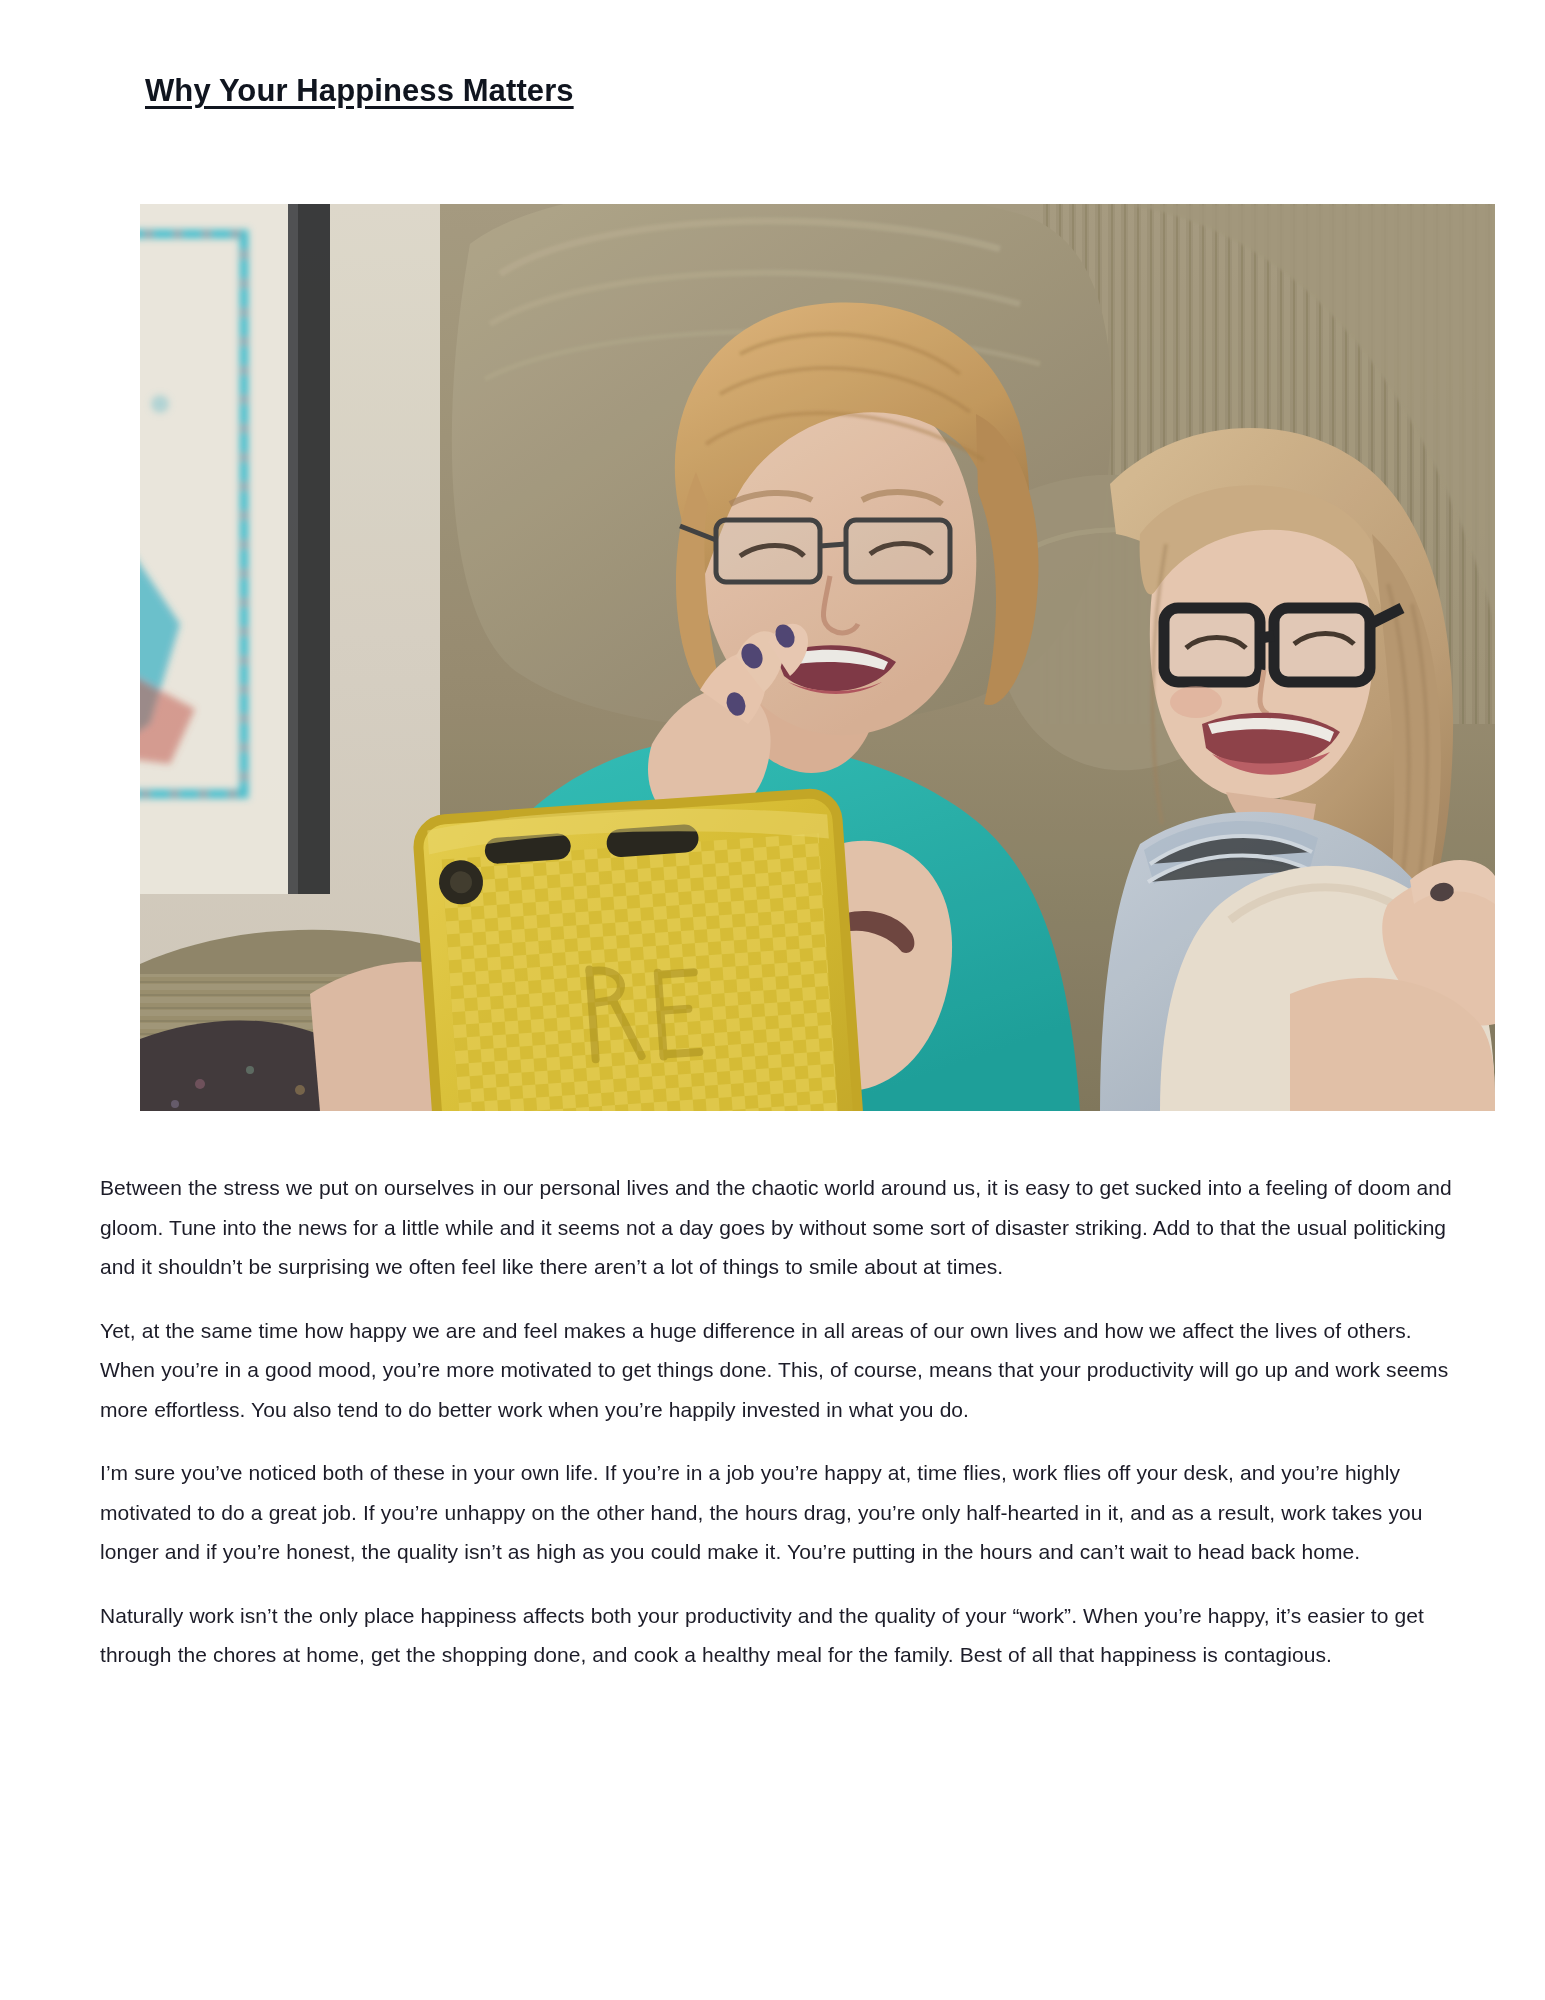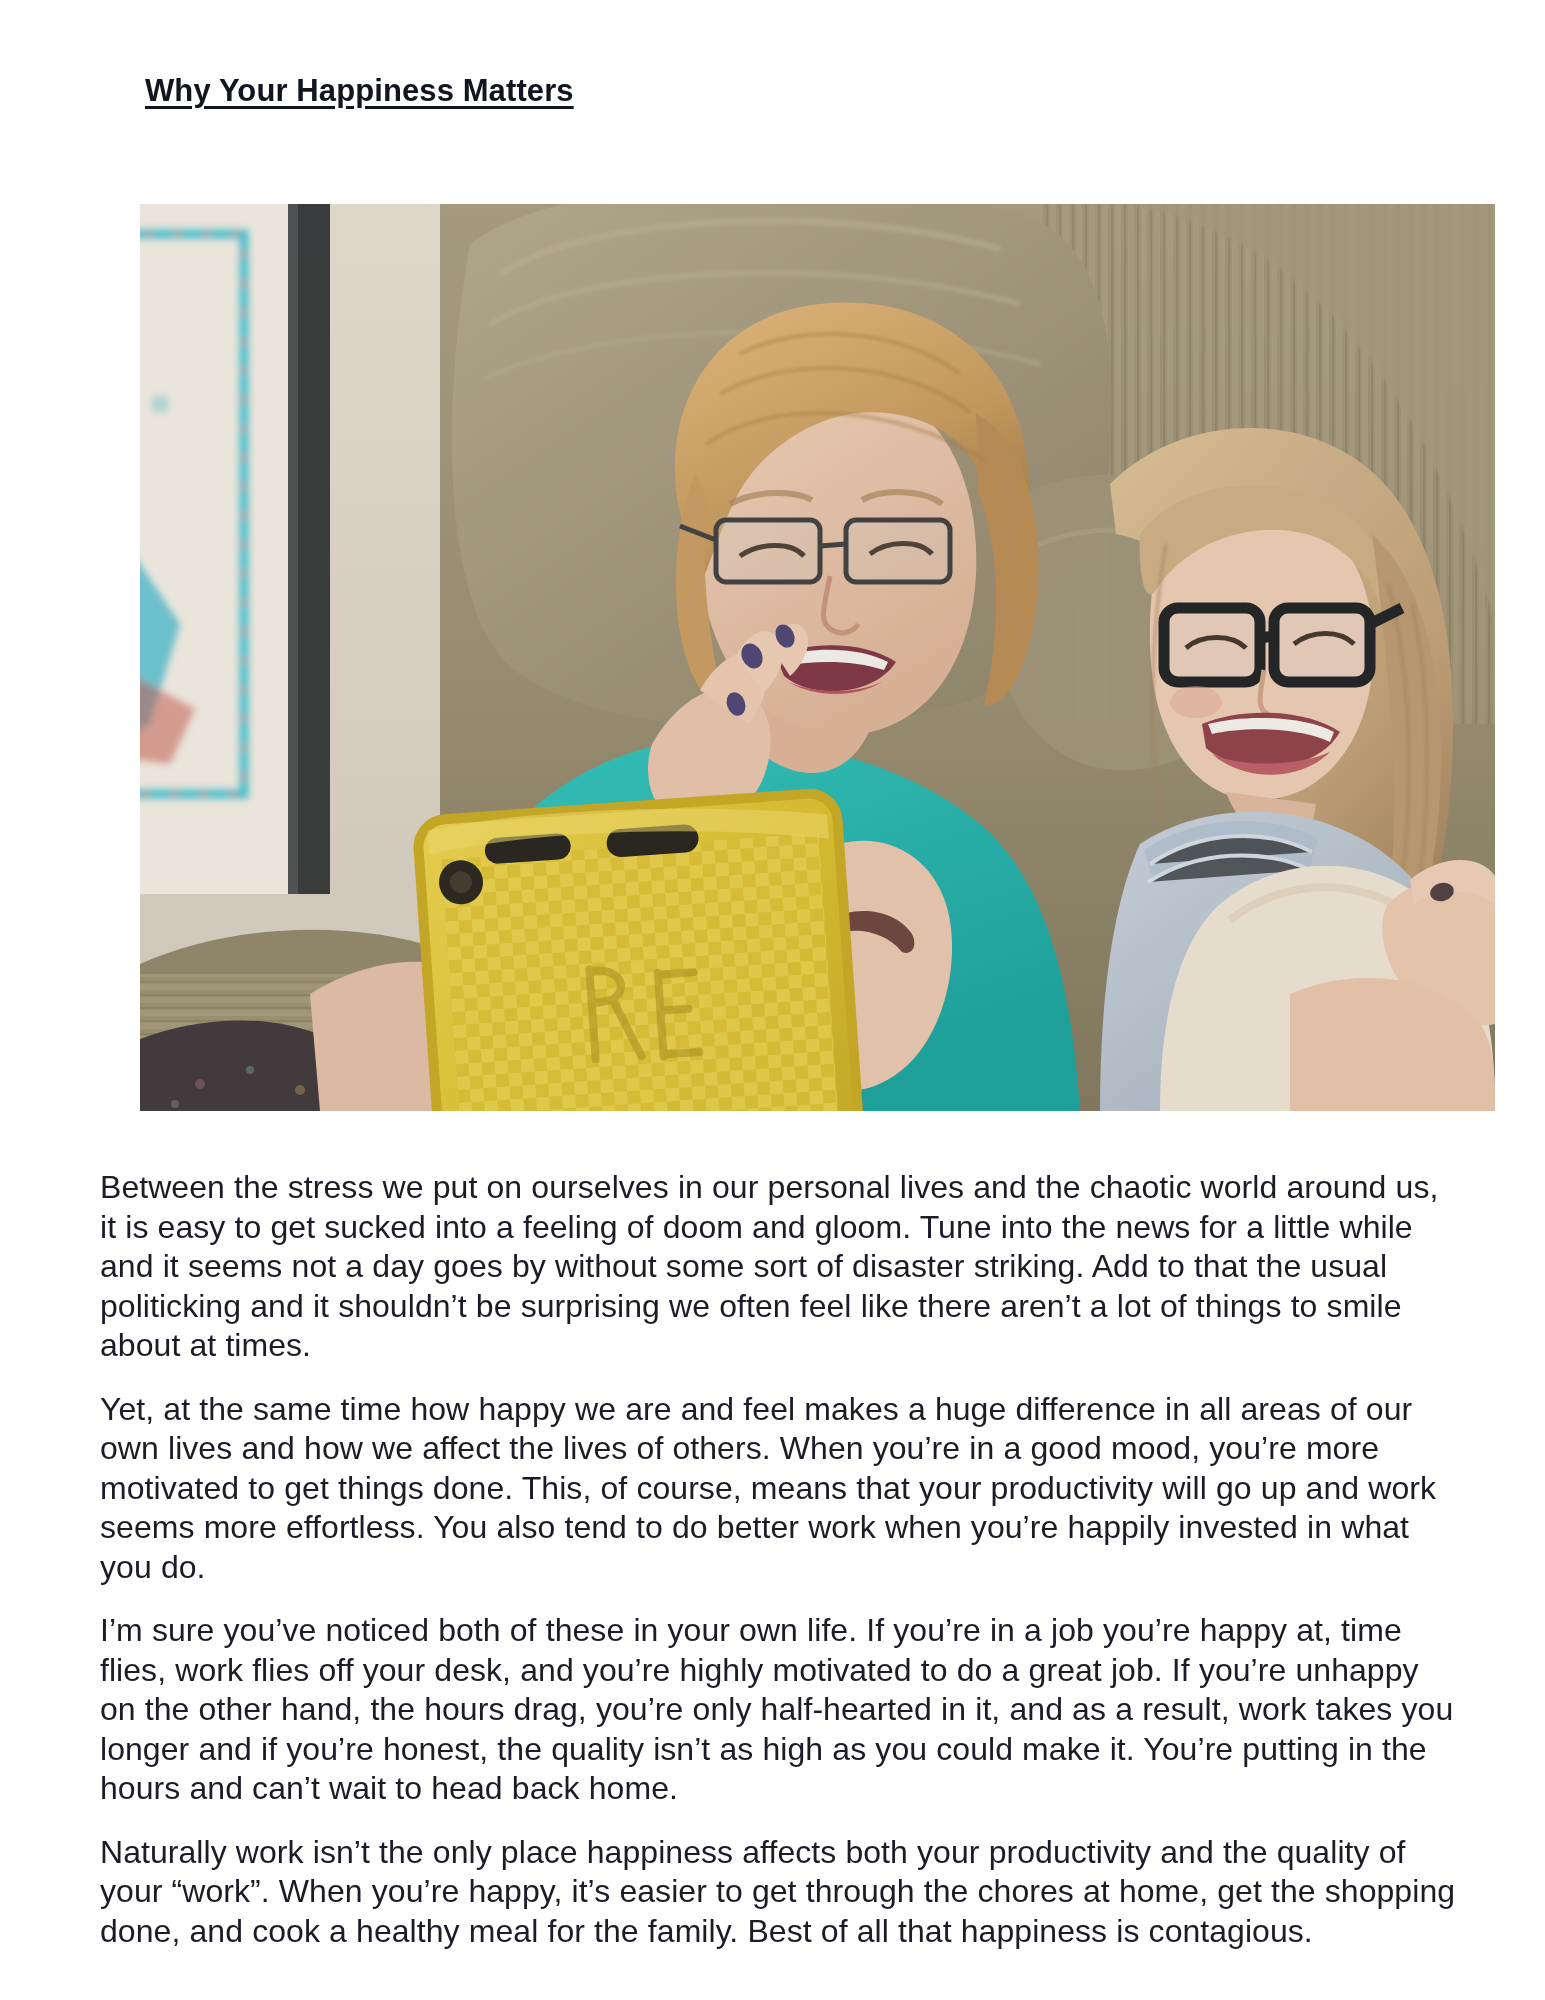--- a/index.html
+++ b/index.html
@@ -60,21 +60,21 @@
   .photo-svg { display:block; width:100%; height:100%; }
 
   
   .body-copy {
     position: absolute;
     left: 100px;
     top: 1168px;
     width: 1356px;
   }
   .para {
-    font-size: 32px;
+    font-size: 21px;
     line-height: 39.5px;
     color: #1c1c28;
     margin: 0 0 24px 0;
     text-align: left;
     letter-spacing: 0.05px;
     word-spacing: 0.2px;
   }
   .para:last-child { margin-bottom: 4px; }
 </style>
 </head>

